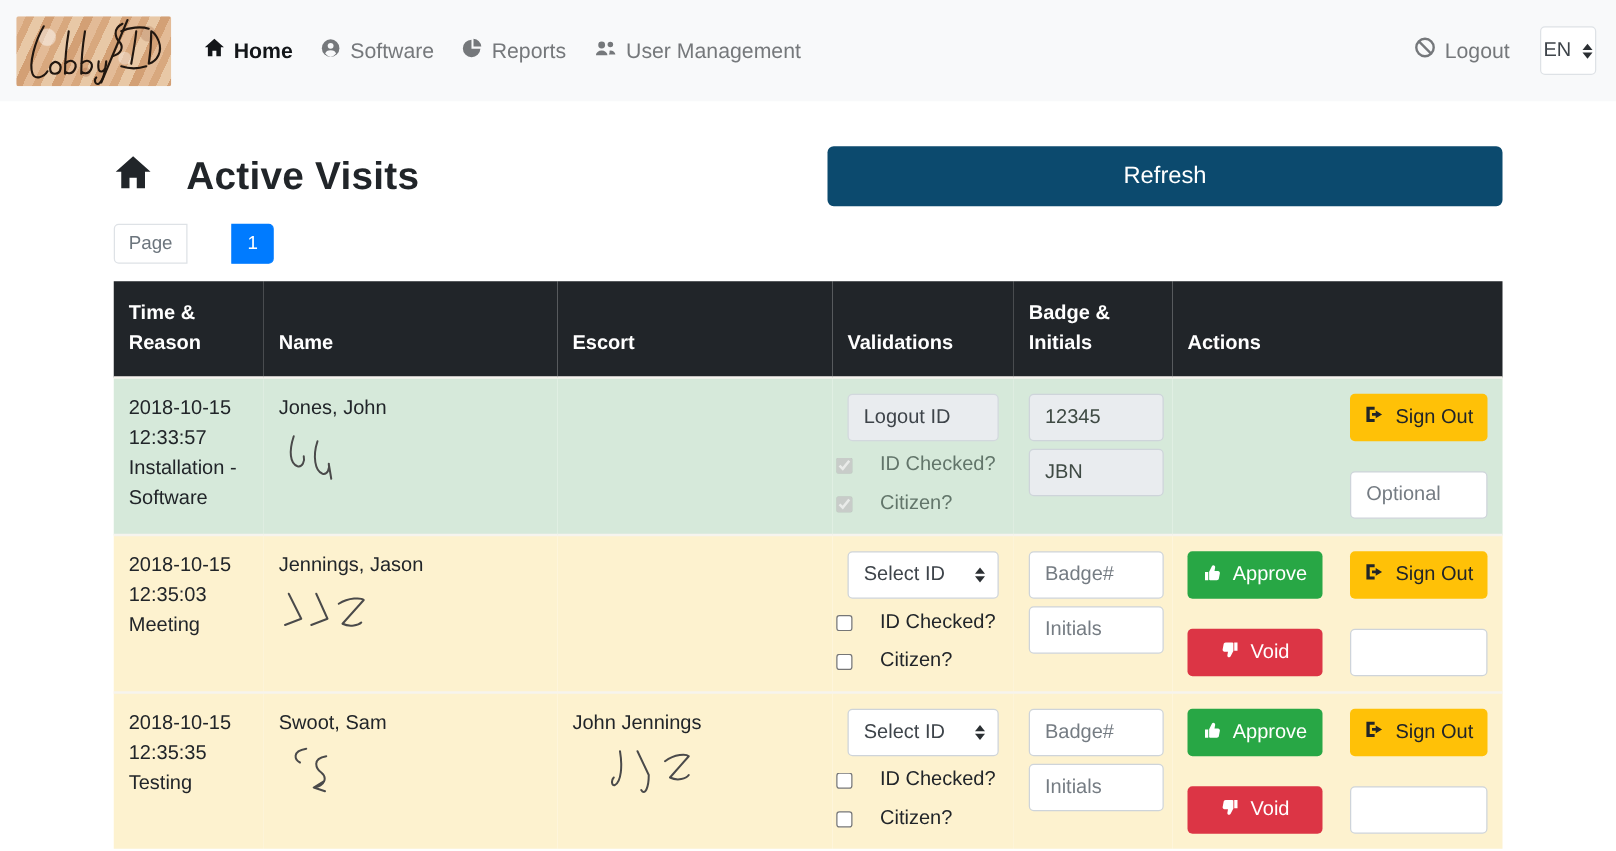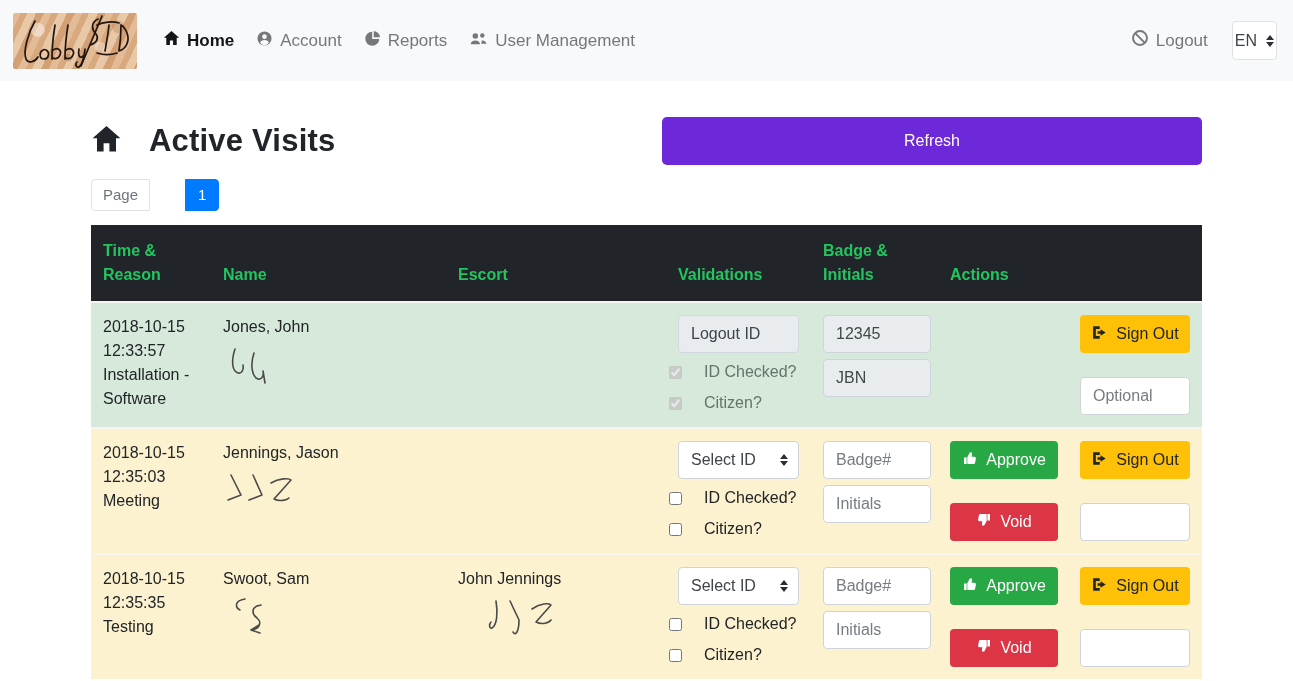--- a/index.html
+++ b/index.html
@@ -50,21 +50,21 @@
   .updown .up { border-bottom: 5px solid #2b2f33; }
   .updown .dn { border-top: 5px solid #2b2f33; }
 
   
   .content { width: 1111px; margin: 0 auto; }
   .page-head { margin-top: 36px; display: flex; align-items: center; justify-content: space-between; }
   .title-wrap { display: flex; align-items: center; gap: 27px; }
   .title-wrap h1 { font-size: 31px; font-weight: 600; letter-spacing: .2px; }
   .btn-refresh {
     width: 540px; height: 48px;
-    background: #6d28d9; color: #fff; font-size: 16px;
+    background: #0c4a6e; color: #fff; font-size: 19px;
     border: none; border-radius: 5px; cursor: pointer;
     font-family: inherit;
   }
   .pager { margin-top: 14px; display: inline-flex; gap: 35px; }
   .pager .page-label {
     background: #fff; border: 1px solid #dee2e6; color: #6c757d;
     padding: 5px 11px; font-size: 15px; border-radius: 4px 0 0 4px; line-height: 20px;
   }
   .pager .page-num {
     background: #007bff; border: 1px solid #007bff; color: #fff;
@@ -73,21 +73,21 @@
 
   
   table.visits { margin-top: 14px; border-collapse: collapse; table-layout: fixed; width: 1111px; }
   .visits col.c-time { width: 120px; }
   .visits col.c-name { width: 235px; }
   .visits col.c-escort { width: 220px; }
   .visits col.c-valid { width: 145px; }
   .visits col.c-badge { width: 127px; }
   .visits col.c-actions { width: 264px; }
   .visits thead th {
-    background: #212529; color: #22c55e; text-align: left; vertical-align: bottom;
+    background: #212529; color: #ffffff; text-align: left; vertical-align: bottom;
     font-size: 16px; font-weight: 700; padding: 14px 12px; line-height: 1.5;
   }
   .visits tbody td { padding: 12px; vertical-align: top; font-size: 16px; line-height: 24px; }
   .visits tbody tr { border-top: 2px solid #f6f4ee; }
   tr.row-approved { background: #d6e9da; }
   tr.row-pending { background: #fdf2cf; }
 
   .sig { display: block; margin-top: 4px; }
   .sig path { fill: none; stroke: #4a4a4a; stroke-width: 1.6; stroke-linecap: round; stroke-linejoin: round; }
 
@@ -156,21 +156,21 @@
       <span>Home</span>
     </a>
     <a class="nav-link">
       <span>
         <svg width="17" height="17" viewBox="0 0 16 16">
             <circle cx="8" cy="8" r="6.6" fill="currentColor"></circle>
             <circle cx="8" cy="6.3" r="2.2" fill="#f8f9fa"></circle>
             <path d="M3.9 12.1 a4.2 3.3 0 0 1 8.2 0 A6.6 6.6 0 0 1 8 14.6 6.6 6.6 0 0 1 3.9 12.1" fill="#f8f9fa"></path>
           </svg>
       </span>
-      <span>Account</span>
+      <span>Software</span>
     </a>
     <a class="nav-link">
       <span>
         <svg width="17" height="17" viewBox="0 0 16 16" fill="currentColor">
             <path d="M9.2 0.9 A6.9 6.9 0 0 1 15.1 6.8 L9.2 6.8 Z"></path>
             <path d="M7.7 1.6 A6.6 6.6 0 1 0 14.4 8.4 L7.7 8.4 Z"></path>
           </svg>
       </span>
       <span>Reports</span>
     </a>

